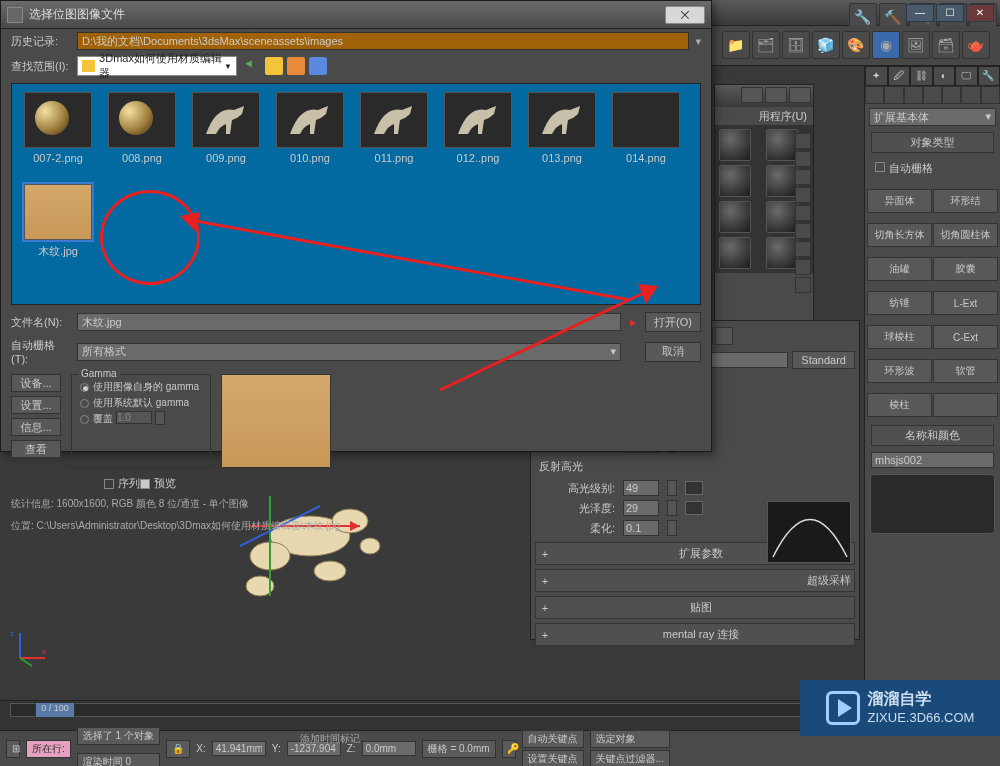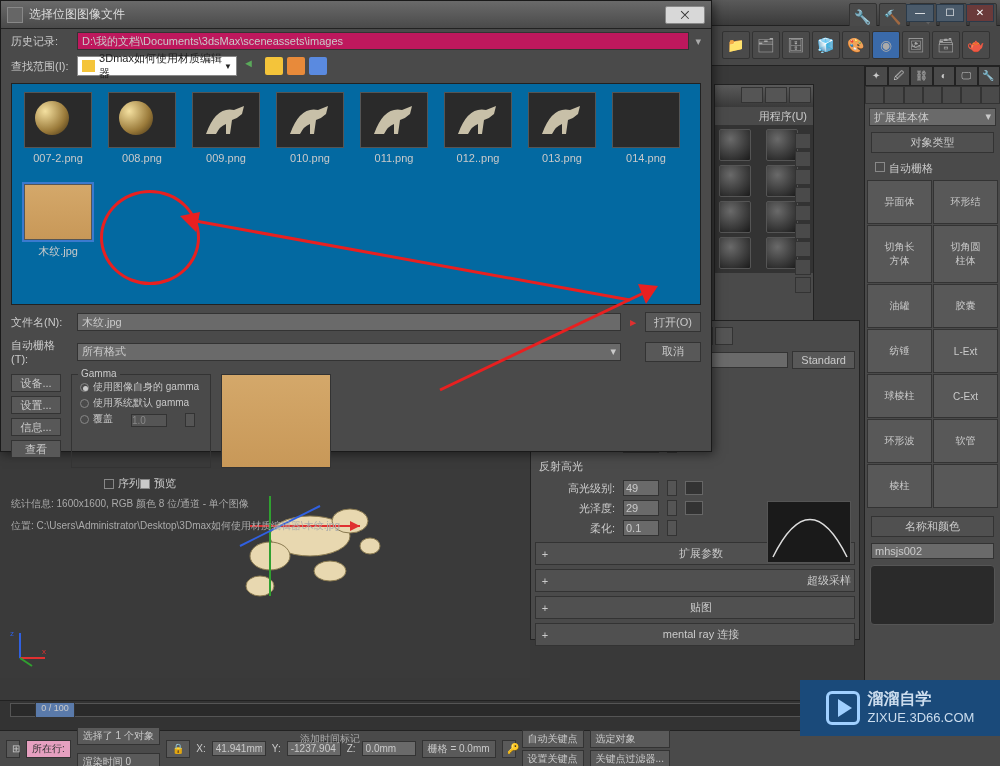--- a/index.html
+++ b/index.html
@@ -20,21 +20,21 @@
 
 .right-panel { position:absolute; top:66px; right:0; width:136px; bottom:60px; background:#4a4a4a; border-left:1px solid #222; }
 .right-tabs { display:flex; height:20px; background:#3a3a3a; }
 .right-tab { flex:1; border:1px solid #222; background:#4a4a4a; text-align:center; font-size:10px; line-height:18px; }
 .right-subtabs { display:flex; height:18px; }
 .right-subtabs div { flex:1; background:#4a4a4a; border:1px solid #333; }
 .right-dropdown { margin:4px; height:18px; background:#6a6a6a; border:1px solid #333; font-size:11px; padding:1px 4px; display:flex; justify-content:space-between; }
 .right-section-title { text-align:center; font-size:11px; padding:2px; border:1px solid #333; background:#505050; margin:6px; }
 .right-checkbox { padding:2px 10px; font-size:11px; }
 .right-grid { display:grid; grid-template-columns:1fr 1fr; gap:1px; padding:2px; }
-.right-grid button { background:#585858; border:1px solid #333; color:#cacaca; font-size:10px; padding:14px; }
+.right-grid button { background:#585858; border:1px solid #333; color:#cacaca; font-size:10px; padding:4px;margin-top:9px; }
 .right-input { margin:6px; }
 .right-input input { width:100%; background:#6a6a6a; border:1px solid #333; color:#cacaca; font-size:11px; padding:1px 3px; }
 .right-preview { margin:5px; height:60px; background:#2a2a2a; border:1px solid #555; border-radius:4px; }
 
 
 .mat-editor { position:absolute; top:84px; left:714px; width:100px; height:560px; background:#4a4a4a; border:1px solid #222; }
 .mat-titlebar { height:22px; background:linear-gradient(#5a5a5a,#3a3a3a); display:flex; justify-content:flex-end; padding:2px; gap:2px; }
 .mat-titlebar div { width:22px; height:16px; background:#555; border:1px solid #333; }
 .mat-menu { height:18px; font-size:11px; padding:2px 6px; text-align:right; }
 .mat-slots { display:grid; grid-template-columns:1fr 1fr; gap:4px; padding:4px; background:#333; }
@@ -63,21 +63,21 @@
 .mat-rollout .plus { width:12px; }
 
 
 .file-dialog { position:absolute; top:0; left:0; width:712px; height:452px; background:#4a4a4a; border:1px solid #1a1a1a; box-shadow:2px 2px 10px rgba(0,0,0,0.5); z-index:100; }
 .fd-titlebar { height:28px; background:linear-gradient(#6a6a6a,#4a4a4a); display:flex; align-items:center; padding:0 6px; border-bottom:1px solid #222; }
 .fd-titlebar .icon { width:16px; height:16px; background:#666; border:1px solid #888; margin-right:6px; }
 .fd-titlebar .title { font-size:12px; color:#ddd; flex:1; }
 .fd-close { width:40px; height:18px; background:#d8d8d8; border:1px solid #888; color:#333; text-align:center; font-size:11px; line-height:16px; border-radius:2px; }
 .fd-row { display:flex; align-items:center; padding:3px 10px; gap:6px; }
 .fd-row label { width:60px; font-size:11px; color:#cacaca; }
-.fd-row .path-input { flex:1; background:#be185d; border:1px solid #333; color:#cacaca; padding:2px 4px; font-size:11px; height:18px; }
+.fd-row .path-input { flex:1; background:#a16207; border:1px solid #333; color:#cacaca; padding:2px 4px; font-size:11px; height:18px; }
 .fd-row .dropdown { width:160px; background:#fff; border:1px solid #888; color:#222; padding:1px 4px; font-size:11px; height:20px; display:flex; align-items:center; }
 .fd-row .dropdown .folder-ico { width:14px; height:12px; background:#f4c43a; margin-right:4px; }
 .fd-row .dropdown .arrow { margin-left:auto; font-size:8px; }
 .fd-nav-icons { display:flex; gap:4px; }
 .fd-nav-icons div { width:18px; height:18px; }
 .fd-files { margin:4px 10px; height:222px; background:#0369a1; border:1px solid #222; overflow:auto; padding:8px; }
 .file-grid { display:flex; flex-wrap:wrap; gap:20px 8px; }
 .file-item { width:76px; text-align:center; }
 .file-thumb { width:68px; height:56px; background:#2a2a2a; border:1px solid #555; margin:0 auto 4px; position:relative; }
 .file-thumb.sphere::after { content:""; position:absolute; left:10px; top:8px; width:34px; height:34px; border-radius:50%; background:radial-gradient(circle at 30% 30%, #f4e0a0, #9a7a3a 60%, #3a2a10); }
@@ -91,21 +91,21 @@
 .fd-input-row .combo { background:#6a6a6a; display:flex; align-items:center; }
 .fd-btn { width:56px; height:20px; background:#585858; border:1px solid #333; color:#cacaca; font-size:11px; }
 .fd-bottom { display:flex; padding:6px 10px; gap:10px; }
 .fd-left-btns { display:flex; flex-direction:column; gap:4px; }
 .fd-left-btns button { width:50px; height:18px; background:#585858; border:1px solid #333; color:#cacaca; font-size:11px; }
 .gamma-box { border:1px solid #333; padding:4px 8px; width:140px; font-size:11px; position:relative; }
 .gamma-box .legend { position:absolute; top:-7px; left:6px; background:#4a4a4a; padding:0 3px; font-size:10px; }
 .gamma-box label { display:block; padding:1px 0; font-size:10px; }
 .gamma-box .radio { display:inline-block; width:9px; height:9px; border:1px solid #888; border-radius:50%; margin-right:4px; vertical-align:middle; }
 .gamma-box .radio.sel::after { content:""; display:block; width:5px; height:5px; background:#cacaca; border-radius:50%; margin:2px; }
-.gamma-box .ov-row { display:flex; align-items:flex-end; gap:18px; }
+.gamma-box .ov-row { display:flex; align-items:flex-start; gap:3px; }
 .gamma-box input { width:36px; background:#555; border:1px solid #333; color:#888; font-size:10px; }
 .preview-pane { width:110px; height:94px; background:linear-gradient(#d4a86a, #c89858); border:1px solid #333; }
 .seq-row { padding:2px 16px; display:flex; font-size:11px;margin-left:32px; }
 .seq-row .chk { display:inline-block; width:10px; height:10px; border:1px solid #888; margin-right:4px; vertical-align:middle; }
 .seq-row .chk.sel { background:#cacaca; }
 .fd-info { padding:4px 10px; font-size:10px; color:#aaa; }
 
 
 .red-circle { position:absolute; top:190px; left:100px; width:100px; height:95px; border:3px solid #e82020; border-radius:50%; pointer-events:none; z-index:200; }
 .red-arrow { position:absolute; pointer-events:none; z-index:200; }

